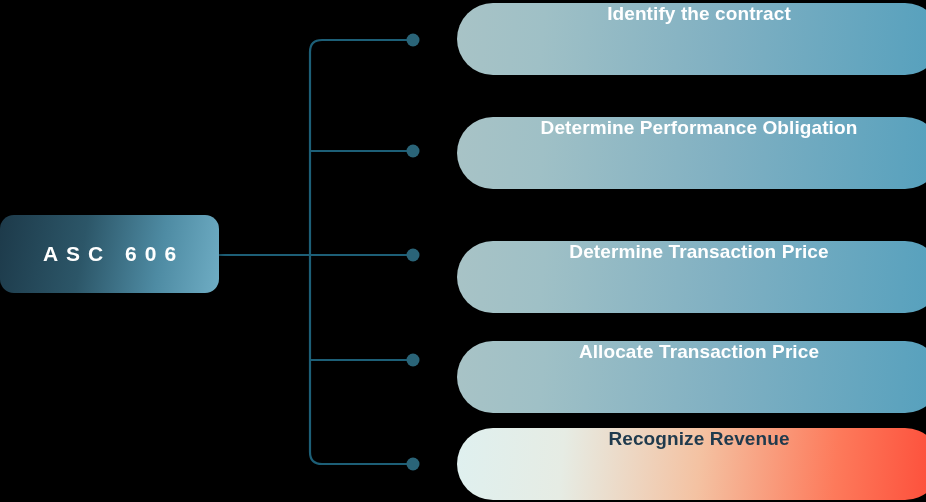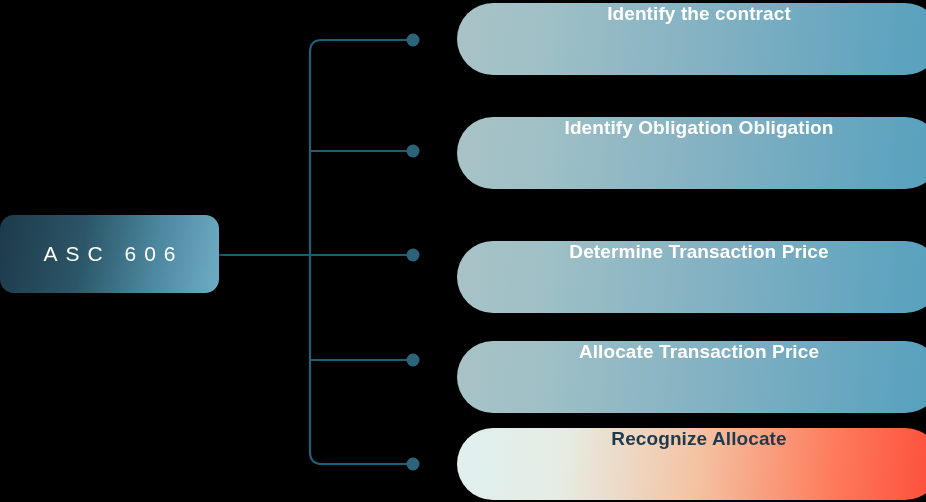--- a/index.html
+++ b/index.html
@@ -46,21 +46,21 @@
     background: linear-gradient(100deg, #1d3a4a 0%, #2c5668 38%, #4e8ba3 72%, #6fadc4 100%);
     box-shadow: 0 2px 6px rgba(0,0,0,0.55);
     display: flex;
     align-items: center;
     justify-content: center;
     box-sizing: border-box;
   }
   #root-node .root-label {
     color: #ffffff;
     font-size: 21px;
-    font-weight: normal;
+    font-weight: bold;
     letter-spacing: 8px;
     text-indent: 8px;
     white-space: nowrap;
   }
 
   
   .step-pill {
     position: absolute;
     left: 457px;
     width: 484px;
@@ -118,28 +118,28 @@
 
   <div id="root-node">
     <span class="root-label">ASC 606</span>
   </div>
 
   <div class="step-pill pill-teal step-1">
     <span class="step-label">Identify the contract</span>
   </div>
 
   <div class="step-pill pill-teal step-2">
-    <span class="step-label">Identify Obligation Obligation</span>
+    <span class="step-label">Determine Performance Obligation</span>
   </div>
 
   <div class="step-pill pill-teal step-3">
     <span class="step-label">Determine Transaction Price</span>
   </div>
 
   <div class="step-pill pill-teal step-4">
     <span class="step-label">Allocate Transaction Price</span>
   </div>
 
   <div class="step-pill pill-warm step-5">
-    <span class="step-label">Recognize Allocate</span>
+    <span class="step-label">Recognize Revenue</span>
   </div>
 
 </div>
 
 </body></html>

